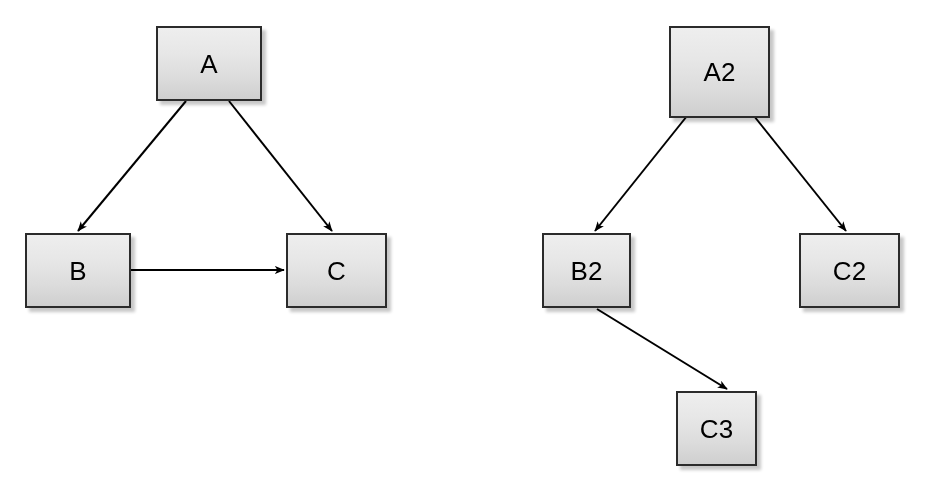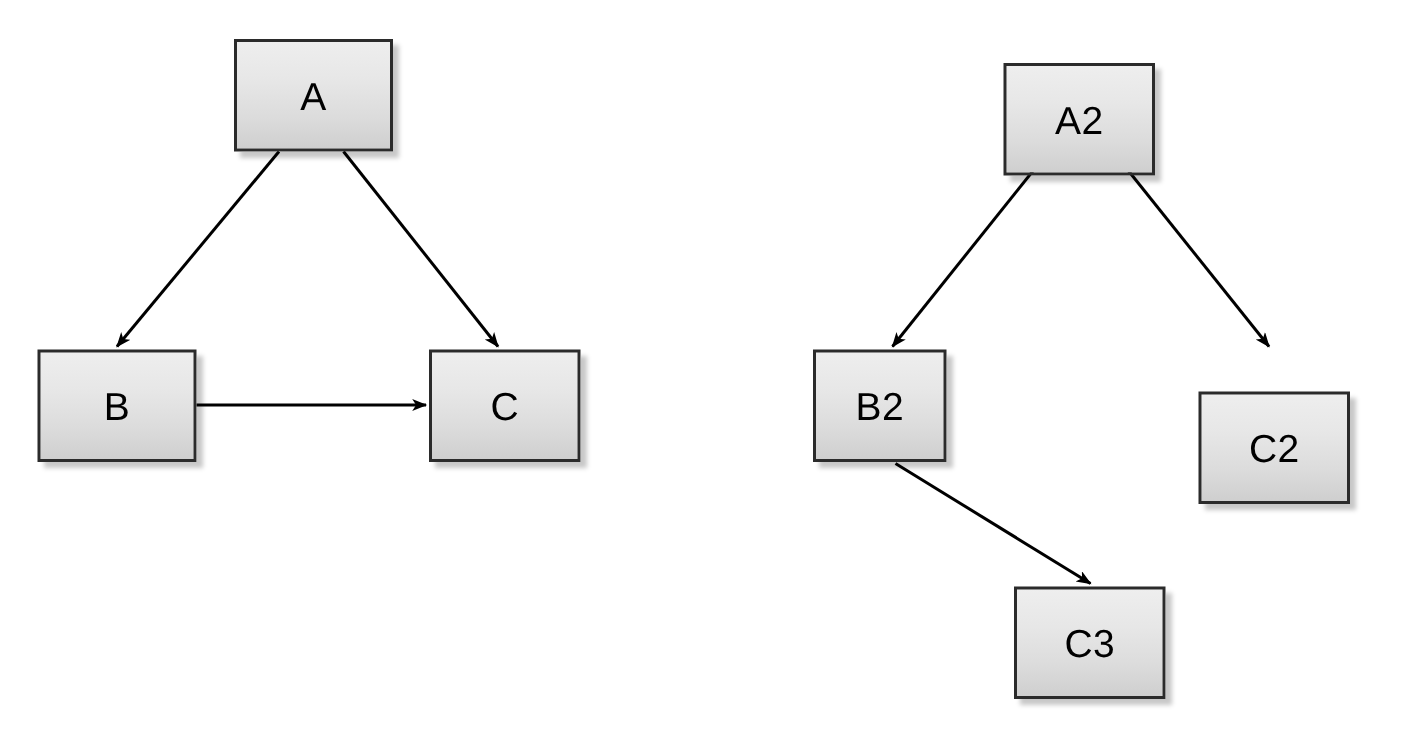--- a/index.html
+++ b/index.html
@@ -70,27 +70,27 @@
   <div id="nodes-layer">
       <div class="node" style="left: 156px; top: 26px; width: 106px; height: 75px;">
         <span class="node-label">A</span>
       </div>
       <div class="node" style="left: 25px; top: 233px; width: 106px; height: 75px;">
         <span class="node-label">B</span>
       </div>
       <div class="node" style="left: 286px; top: 233px; width: 101px; height: 75px;">
         <span class="node-label">C</span>
       </div>
-      <div class="node" style="left: 669px; top: 26px; width: 101px; height: 75px; margin-top: 16px;">
+      <div class="node" style="left: 669px; top: 26px; width: 101px; height: 92px;">
         <span class="node-label">A2</span>
       </div>
       <div class="node" style="left: 542px; top: 233px; width: 89px; height: 75px;">
         <span class="node-label">B2</span>
       </div>
-      <div class="node" style="left: 799px; top: 233px; width: 101px; height: 75px; margin-top: 28px;">
+      <div class="node" style="left: 799px; top: 233px; width: 101px; height: 75px;">
         <span class="node-label">C2</span>
       </div>
-      <div class="node" style="left: 676px; top: 391px; width: 101px; height: 75px;">
+      <div class="node" style="left: 676px; top: 391px; width: 81px; height: 75px;">
         <span class="node-label">C3</span>
       </div>
     </div>
 
 </div>
 
 </body></html>

